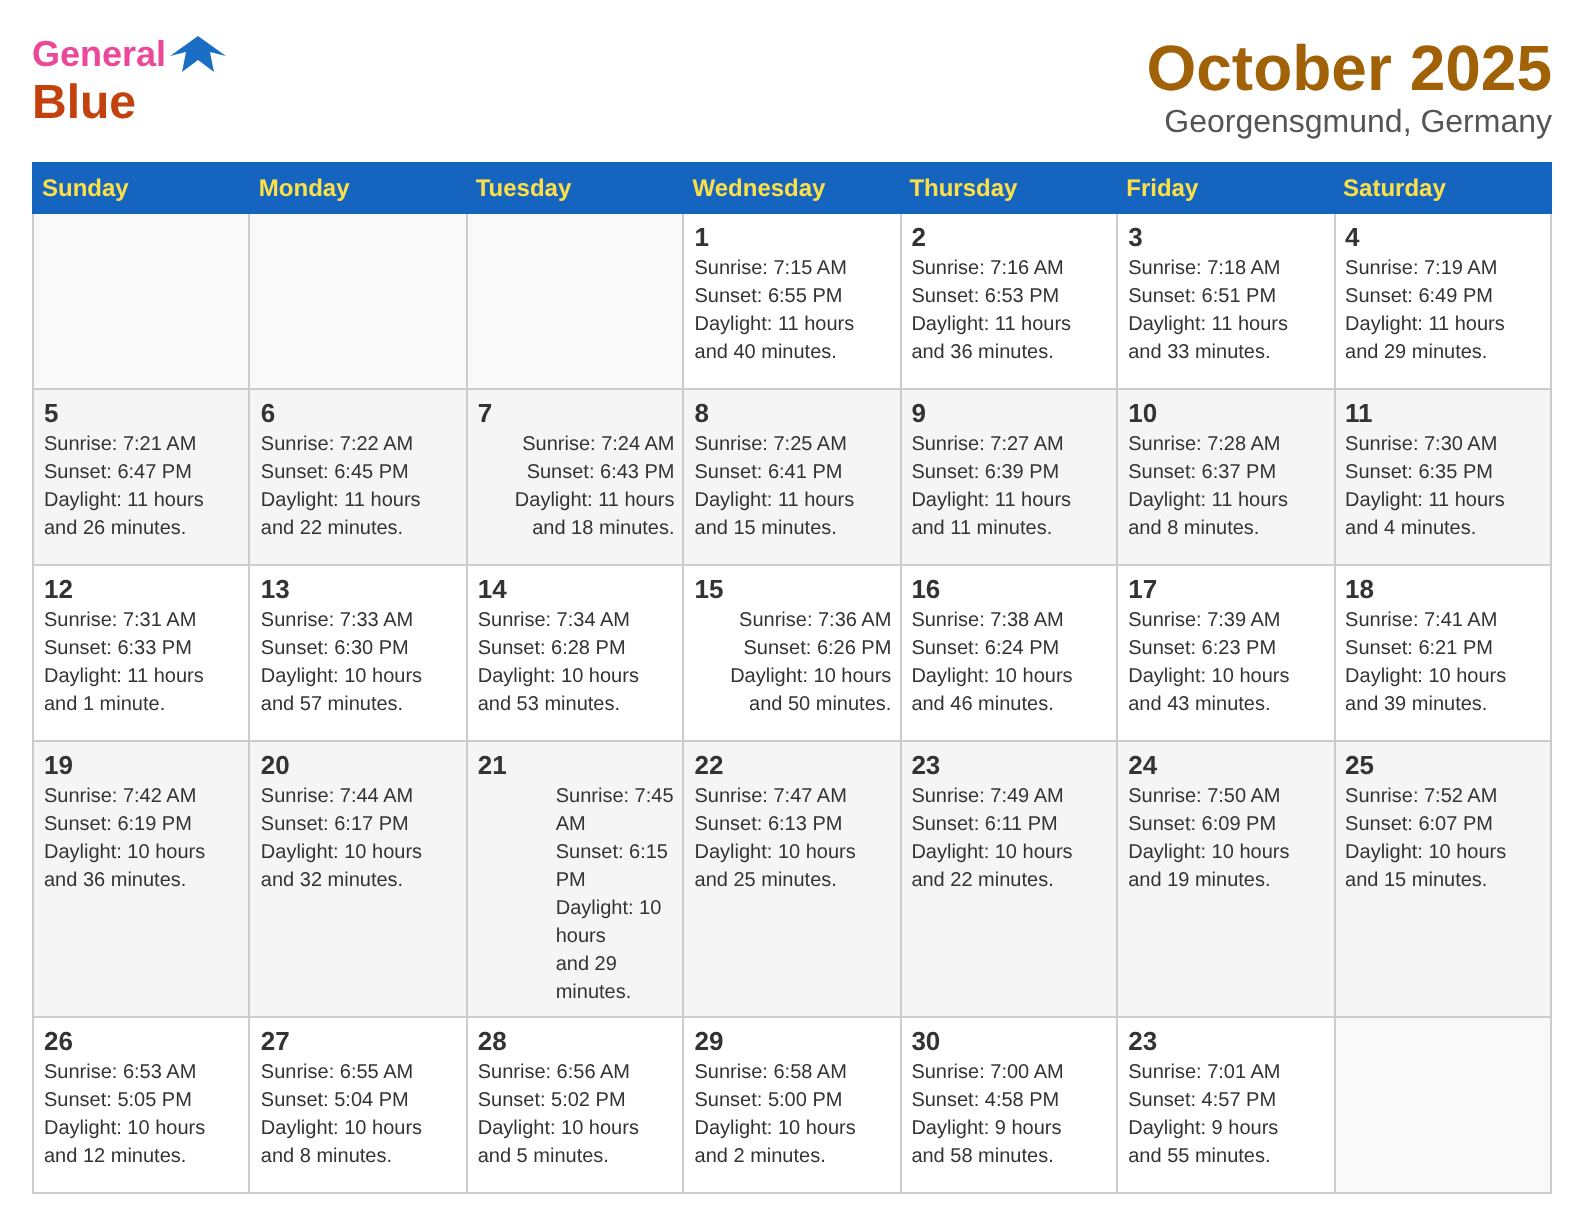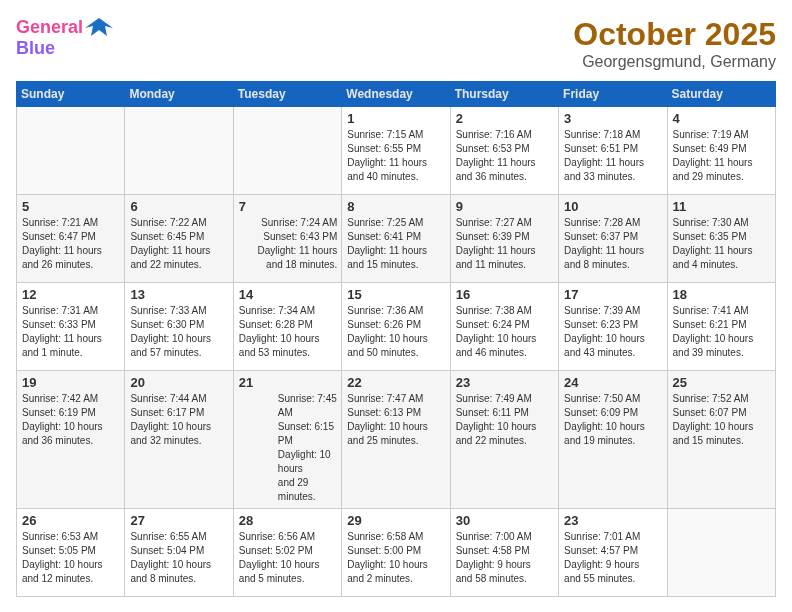--- a/index.html
+++ b/index.html
@@ -38,21 +38,21 @@
       font-size: 16px;
       color: #555;
     }
     .calendar {
       width: 100%;
       border-collapse: collapse;
       border: 1px solid #ccc;
     }
     .calendar th {
       background: #1565c0;
-      color: #e5e5e5;
+      color: #fde047;
       font-size: 12px;
       font-weight: bold;
       padding: 5px 4px;
       text-align: left;
       border: 1px solid #1565c0;
     }
     .calendar td {
       vertical-align: top;
       border: 1px solid #ccc;
       padding: 4px 4px 4px 5px;
@@ -86,21 +86,21 @@
 
 <div class="header">
   <div class="logo">
     <div class="logo-row">
       <span style="font-size:18px;font-weight:bold;color:#ec4899;">General</span>
       <svg width="28" height="22" viewBox="0 0 28 22">
         <polygon points="14,2 28,12 20,10 22,20 14,14 6,20 8,10 0,12" fill="#1a6fc4"></polygon>
       </svg>
     </div>
     <div>
-      <span style="font-size:18px;font-weight:bold;color:#8b5cf6;">Blue</span>
+      <span style="font-size:24px;font-weight:bold;color:#c2410c;">Blue</span>
     </div>
   </div>
   <div class="title-block">
     <div class="month-title">October 2025</div>
     <div class="location-title">Georgensgmund, Germany</div>
   </div>
 </div>
 
 <table class="calendar">
   <thead>
@@ -216,21 +216,21 @@
         </td>
         <td>
           <div class="day-num">14</div>
           <div class="day-info" style="white-space: pre-line;">Sunrise: 7:34 AM
 Sunset: 6:28 PM
 Daylight: 10 hours
 and 53 minutes.</div>
         </td>
         <td>
           <div class="day-num">15</div>
-          <div class="day-info" style="white-space: pre-line;">Sunrise: 7:36 AM
+          <div class="day-info" style="white-space: pre-line; text-align: right;">Sunrise: 7:36 AM
 Sunset: 6:26 PM
 Daylight: 10 hours
 and 50 minutes.</div>
         </td>
         <td>
           <div class="day-num">16</div>
           <div class="day-info" style="white-space: pre-line;">Sunrise: 7:38 AM
 Sunset: 6:24 PM
 Daylight: 10 hours
 and 46 minutes.</div>

